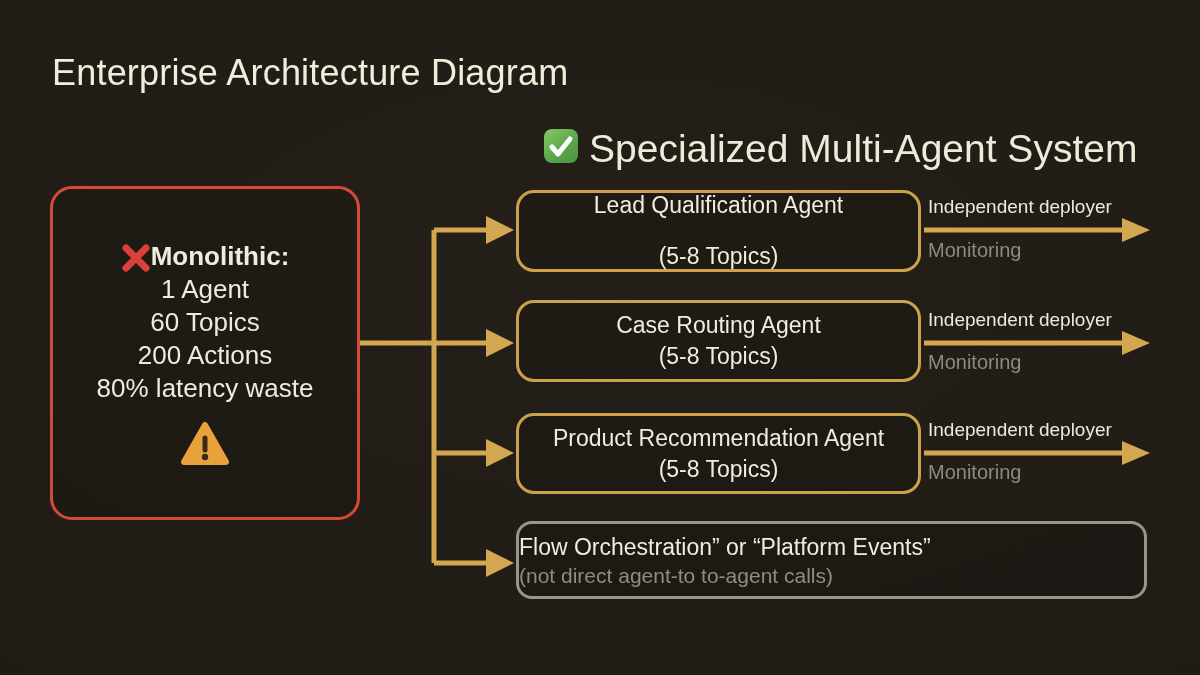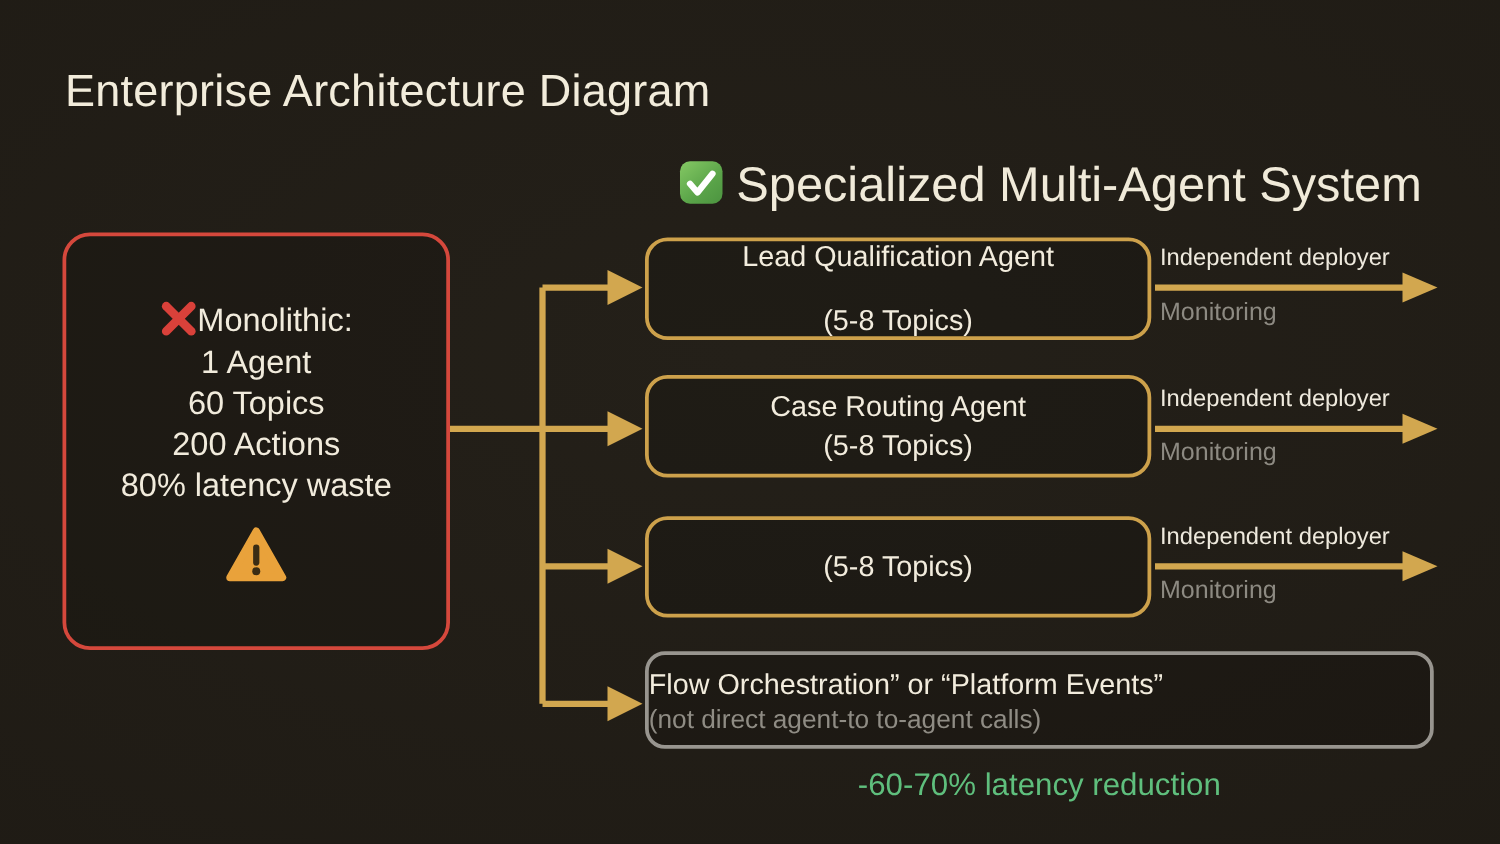--- a/index.html
+++ b/index.html
@@ -23,21 +23,21 @@
     background:linear-gradient(140deg,#85c964 0%,#5aa449 60%,#4c9440 100%);
     display:flex;align-items:center;justify-content:center;
   }
   .mono-box{
     left:50px;top:186px;width:310px;height:334px;box-sizing:border-box;
     border:3px solid #d5483c;border-radius:22px;
     background:rgba(0,0,0,0.10);
     display:flex;flex-direction:column;align-items:center;justify-content:center;
     color:#f1ebdc;font-size:26px;line-height:33px;text-align:center;
   }
-  .mono-heading{display:flex;align-items:flex-start;font-weight:400;}
+  .mono-heading{display:flex;align-items:flex-end;font-weight:700;}
   .mono-warning{margin-top:16px;}
   .agent-box{
     box-sizing:border-box;border:3px solid #cda14b;border-radius:18px;
     background:rgba(0,0,0,0.12);
     display:flex;flex-direction:column;align-items:center;justify-content:center;
     text-align:center;color:#f2ecdd;font-size:23px;line-height:31px;
   }
   .agent-box.b1{left:516px;top:190px;width:405px;height:82px;gap:20px;}
   .agent-box.b2{left:516px;top:300px;width:405px;height:82px;}
   .agent-box.b3{left:516px;top:413px;width:405px;height:81px;}
@@ -112,20 +112,21 @@
 
   <div class="abs agent-box b1">
     <div>Lead Qualification Agent</div>
     <div>(5-8 Topics)</div>
   </div>
   <div class="abs agent-box b2">
     <div>Case Routing Agent</div>
     <div>(5-8 Topics)</div>
   </div>
   <div class="abs agent-box b3">
+    <div>Product Recommendation Agent</div>
     <div>(5-8 Topics)</div>
   </div>
 
   <div class="abs orchestration-box">
     <div class="orch-line1">Flow Orchestration” or “Platform Events”</div>
     <div class="orch-line2">(not direct agent-to to-agent calls)</div>
   </div>
 
   <svg class="abs" style="left:924px;top:215px;" width="230" height="30" viewBox="0 0 230 30">
     <line x1="0" y1="15" x2="200" y2="15" stroke="#d2a74f" stroke-width="5"></line>
@@ -140,15 +141,14 @@
     <polygon points="198,3 226,15 198,27" fill="#d2a74f"></polygon>
   </svg>
 
   <div class="abs right-label-top rl1a">Independent deployer</div>
   <div class="abs right-label-bottom rl1b">Monitoring</div>
   <div class="abs right-label-top rl2a">Independent deployer</div>
   <div class="abs right-label-bottom rl2b">Monitoring</div>
   <div class="abs right-label-top rl3a">Independent deployer</div>
   <div class="abs right-label-bottom rl3b">Monitoring</div>
 
-  <div class="abs footer-note">-60-70% latency reduction</div>
 
 </div>
 
 </body></html>

